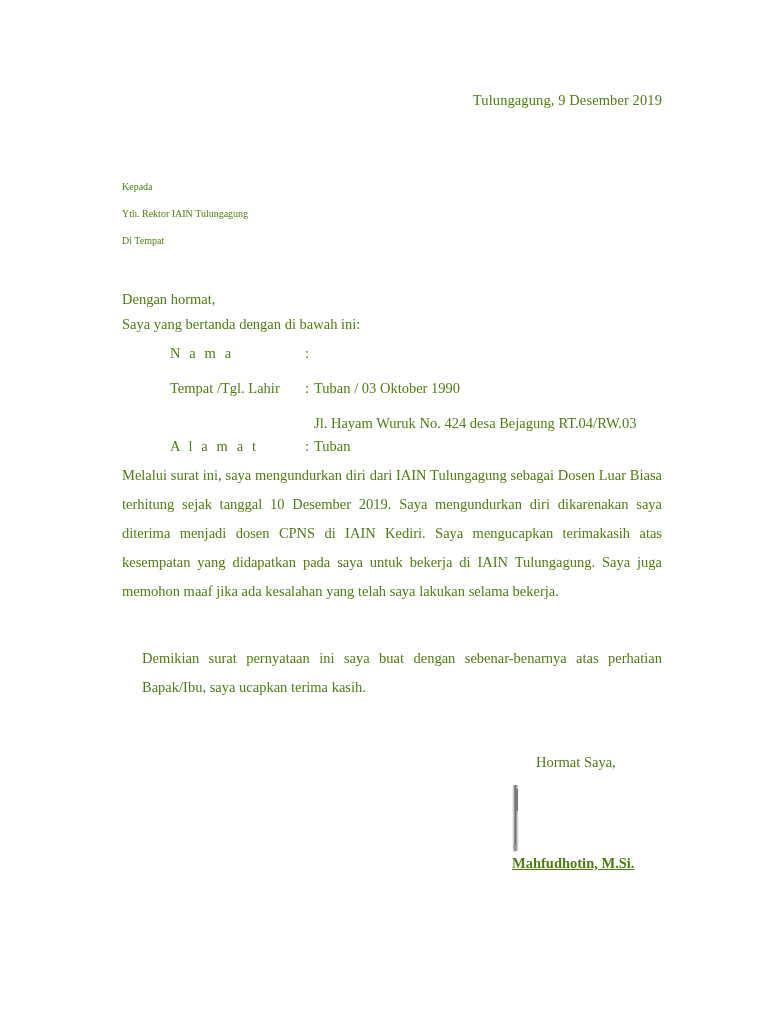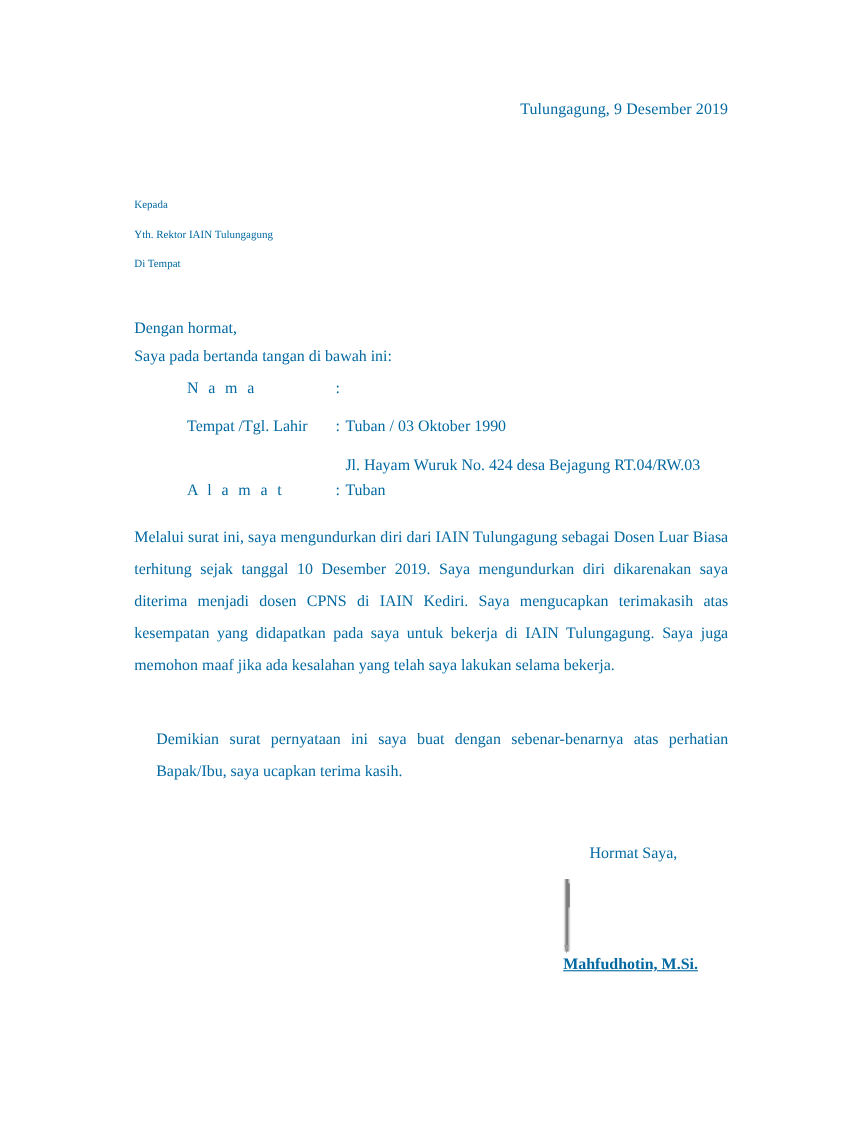--- a/index.html
+++ b/index.html
@@ -6,21 +6,21 @@
     margin: 0;
     padding: 0;
     background: #ffffff;
   }
   .page {
     position: relative;
     width: 768px;
     height: 1024px;
     background: #ffffff;
     font-family: "Liberation Serif", "DejaVu Serif", serif;
-    color: #0369a1;
+    color: #4d7c0f;
     overflow: hidden;
   }
   .content {
     position: absolute;
     left: 122px;
     top: 0;
     width: 540px;
   }
 
   
@@ -67,21 +67,21 @@
   .id-colon {
     width: 9px;
     flex: 0 0 9px;
   }
   .id-value { flex: 1 1 auto; }
   .id-value.bold { font-weight: bold; }
   .id-value .cont { display: block; margin-top: 6px; }
 
   
   .body-par {
-    margin-top: 20px;
+    margin-top: 6px;
     font-size: 14.5px;
     line-height: 29px;
     text-align: justify;
     text-justify: inter-word;
   }
   .body-par.second { margin-top: 38px; margin-left: 20px; }
 
   
   .signature {
     margin-top: 52px;
@@ -146,21 +146,21 @@
     <div class="date-line">Tulungagung, 9 Desember 2019</div>
 
     <div class="recipient">
       <div>Kepada</div>
       <div>Yth. Rektor IAIN Tulungagung</div>
       <div>Di Tempat</div>
     </div>
 
     <div class="salutation">
       <div>Dengan hormat,</div>
-      <div>Saya pada bertanda tangan di bawah ini:</div>
+      <div>Saya yang bertanda dengan di bawah ini:</div>
     </div>
 
     <div class="identity">
 
       <div class="id-row">
         <div class="id-label spaced">N a m a</div>
         <div class="id-colon">:</div>
       </div>
 
       <div class="id-row">

